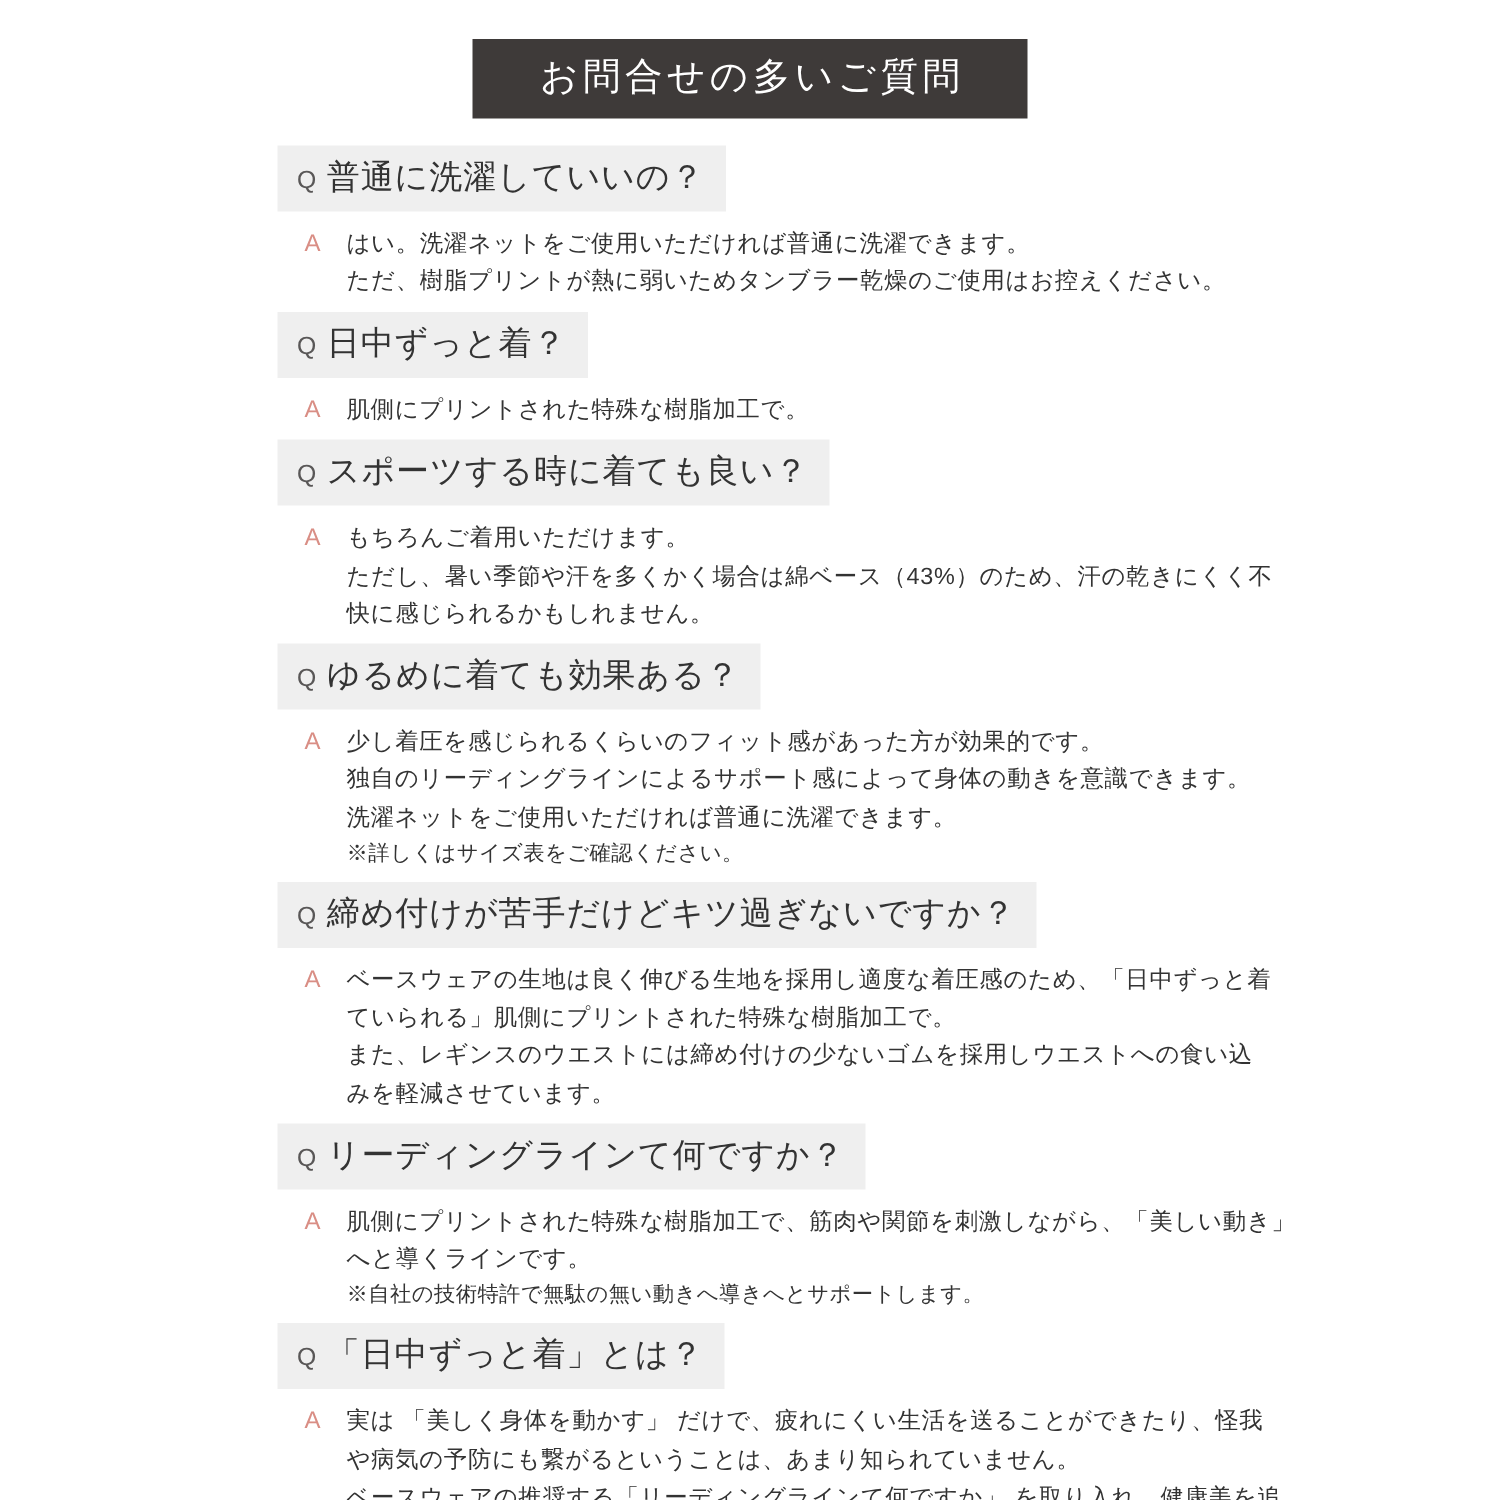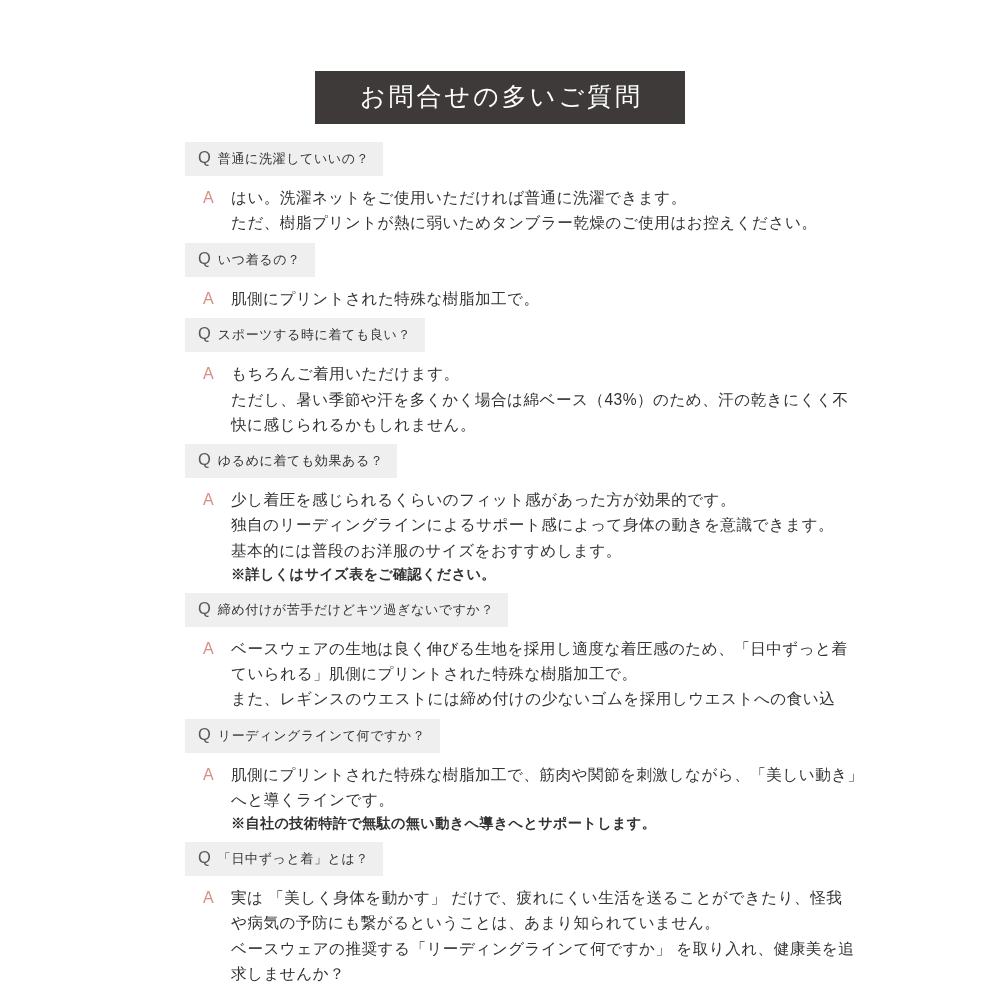--- a/index.html
+++ b/index.html
@@ -19,21 +19,20 @@
     width: 1000px;
     height: 1000px;
     background: #ffffff;
     box-sizing: border-box;
   }
   
   .title-banner-wrap {
     display: flex;
     justify-content: center;
     padding-top: 26px;
-    margin-top: 45px;
   }
   .title-banner {
     background: #3e3a39;
     color: #ffffff;
     font-size: 25px;
     letter-spacing: 3px;
     padding: 13px 42px 15px 45px;
     line-height: 1;
     white-space: nowrap;
     font-weight: normal;
@@ -61,21 +60,21 @@
     white-space: nowrap;
   }
   .q-mark {
     color: #595757;
     font-size: 16.5px;
     letter-spacing: 1px;
     margin-right: 6px;
   }
   .q-text {
     color: #333333;
-    font-size: 13px;
+    font-size: 22px;
     letter-spacing: 0.6px;
     white-space: nowrap;
   }
   .a-block {
     display: flex;
     margin-left: 203px;
     margin-top: 9px;
     margin-bottom: 2px;
   }
   .a-mark {
@@ -93,21 +92,20 @@
     letter-spacing: 0.45px;
     max-width: 600px;
   }
   .a-lines .line {
     display: block;
     white-space: nowrap;
   }
   .a-lines .line.small {
     font-size: 14.2px;
     letter-spacing: 0.3px;
-    font-weight: bold;
   }
 </style>
 </head>
 <body>
 
 <div class="page">
 
   <div class="title-banner-wrap">
     <div class="title-banner">お問合せの多いご質問</div>
   </div>
@@ -125,21 +123,21 @@
           <div class="a-lines">
             <span class="line">はい。洗濯ネットをご使用いただければ普通に洗濯できます。</span>
             <span class="line">ただ、樹脂プリントが熱に弱いためタンブラー乾燥のご使用はお控えください。</span>
           </div>
         </div>
       </li>
       <li class="faq-item">
         <div class="q-row">
           <div class="q-chip">
             <span class="q-mark">Q</span>
-            <span class="q-text">いつ着るの？</span>
+            <span class="q-text">日中ずっと着？</span>
           </div>
         </div>
         <div class="a-block">
           <div class="a-mark">A</div>
           <div class="a-lines">
             <span class="line">肌側にプリントされた特殊な樹脂加工で。</span>
           </div>
         </div>
       </li>
       <li class="faq-item">
@@ -163,38 +161,39 @@
           <div class="q-chip">
             <span class="q-mark">Q</span>
             <span class="q-text">ゆるめに着ても効果ある？</span>
           </div>
         </div>
         <div class="a-block">
           <div class="a-mark">A</div>
           <div class="a-lines">
             <span class="line">少し着圧を感じられるくらいのフィット感があった方が効果的です。</span>
             <span class="line">独自のリーディングラインによるサポート感によって身体の動きを意識できます。</span>
-            <span class="line">基本的には普段のお洋服のサイズをおすすめします。</span>
+            <span class="line">洗濯ネットをご使用いただければ普通に洗濯できます。</span>
             <span class="line small">※詳しくはサイズ表をご確認ください。</span>
           </div>
         </div>
       </li>
       <li class="faq-item">
         <div class="q-row">
           <div class="q-chip">
             <span class="q-mark">Q</span>
             <span class="q-text">締め付けが苦手だけどキツ過ぎないですか？</span>
           </div>
         </div>
         <div class="a-block">
           <div class="a-mark">A</div>
           <div class="a-lines">
             <span class="line">ベースウェアの生地は良く伸びる生地を採用し適度な着圧感のため、「日中ずっと着</span>
             <span class="line">ていられる」肌側にプリントされた特殊な樹脂加工で。</span>
             <span class="line">また、レギンスのウエストには締め付けの少ないゴムを採用しウエストへの食い込</span>
+            <span class="line">みを軽減させています。</span>
           </div>
         </div>
       </li>
       <li class="faq-item">
         <div class="q-row">
           <div class="q-chip">
             <span class="q-mark">Q</span>
             <span class="q-text">リーディングラインて何ですか？</span>
           </div>
         </div>

